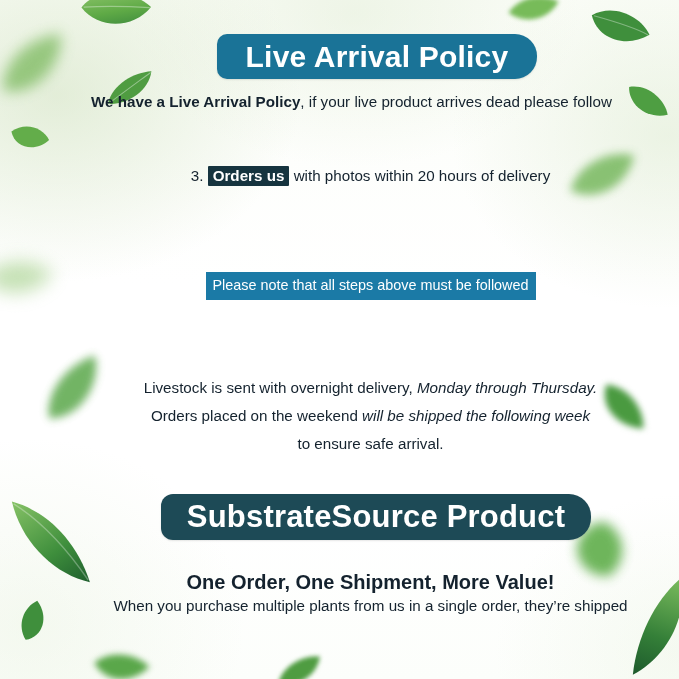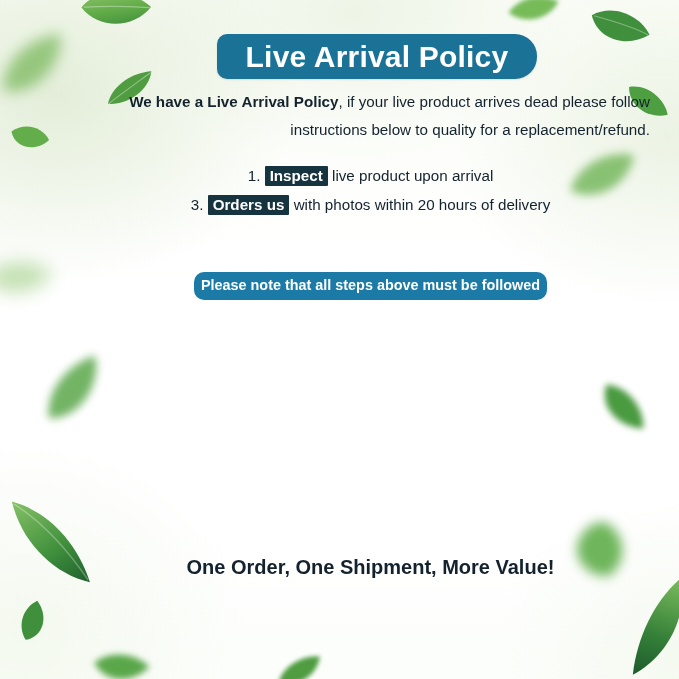--- a/index.html
+++ b/index.html
@@ -77,21 +77,21 @@
     background: #1d4a56;
     font-size: 31px;
     border-radius: 12px 22px 22px 12px;
   }
 
   .intro {
     position: absolute;
     left: 60px;
     top: 88px;
     width: 559px;
-    text-align: right;
+    text-align: left;
     color: #14222e;
     font-size: 15.2px;
     line-height: 1.85;
   }
   .intro b { font-weight: bold; }
 
   .steps {
     position: absolute;
     left: 60px;
     top: 162px;
@@ -116,43 +116,42 @@
     top: 272px;
     width: 559px;
     text-align: center;
     line-height: 1.58;
   }
   .note-line {
     display: inline-block;
     background: #1b7aa6;
     color: #ffffff;
     font-size: 14.4px;
-    font-weight: bold;
+    font-weight: normal;
     padding: 2px 7px 3px 7px;
     white-space: nowrap;
-    border-radius: 10px;
   }
   .note-row { margin-bottom: 4px; }
 
   .shipping {
     position: absolute;
     left: 60px;
     top: 374px;
     width: 559px;
     text-align: center;
     color: #14222e;
     font-size: 15.2px;
     line-height: 1.85;
   }
   .shipping i { font-style: italic; }
 
   .subhead {
     position: absolute;
     left: 60px;
-    top: 556px;
+    top: 571px;
     width: 559px;
     text-align: center;
     color: #14222e;
     font-size: 20px;
     font-weight: bold;
   }
 
   .outro {
     position: absolute;
     left: 60px;
@@ -303,47 +302,54 @@
   <div class="content">
 
     <div class="banner banner--policy">
       <span>Live Arrival Policy</span>
     </div>
 
     <div class="intro">
       <div>
         <b>We have a Live Arrival Policy</b><span>, if your live product arrives dead please follow</span>
       </div>
-      <div>instructions below to quality for a replacement/refund.</div>
     </div>
 
     <div class="steps">
 
-      <div class="step">
-        <span>1.</span>
-        <span class="kw">Inspect</span>
-        <span>live product upon arrival</span>
-      </div>
 
 
       <div class="step">
         <span>3.</span>
         <span class="kw">Orders us</span>
         <span>with photos within 20 hours of delivery</span>
       </div>
 
     </div>
 
     <div class="note">
       <div class="note-row">
         <span class="note-line">Please note that all steps above must be followed</span>
       </div>
     </div>
 
-
+    <div class="shipping">
+      <div>
+        <span>Livestock is sent with overnight delivery, </span><i>Monday through Thursday.</i>
+      </div>
+      <div>
+        <span>Orders placed on the weekend </span><i>will be shipped the following week</i>
+      </div>
+      <div>to ensure safe arrival.</div>
+    </div>
+
+    <div class="banner banner--product">
+      <span>SubstrateSource Product</span>
+    </div>
 
     <div class="subhead">One Order, One Shipment, More Value!</div>
 
     <div class="outro">
+      <div>When you purchase multiple plants from us in a single order, they’re shipped</div>
     </div>
 
   </div>
 </div>
 
 </body></html>

